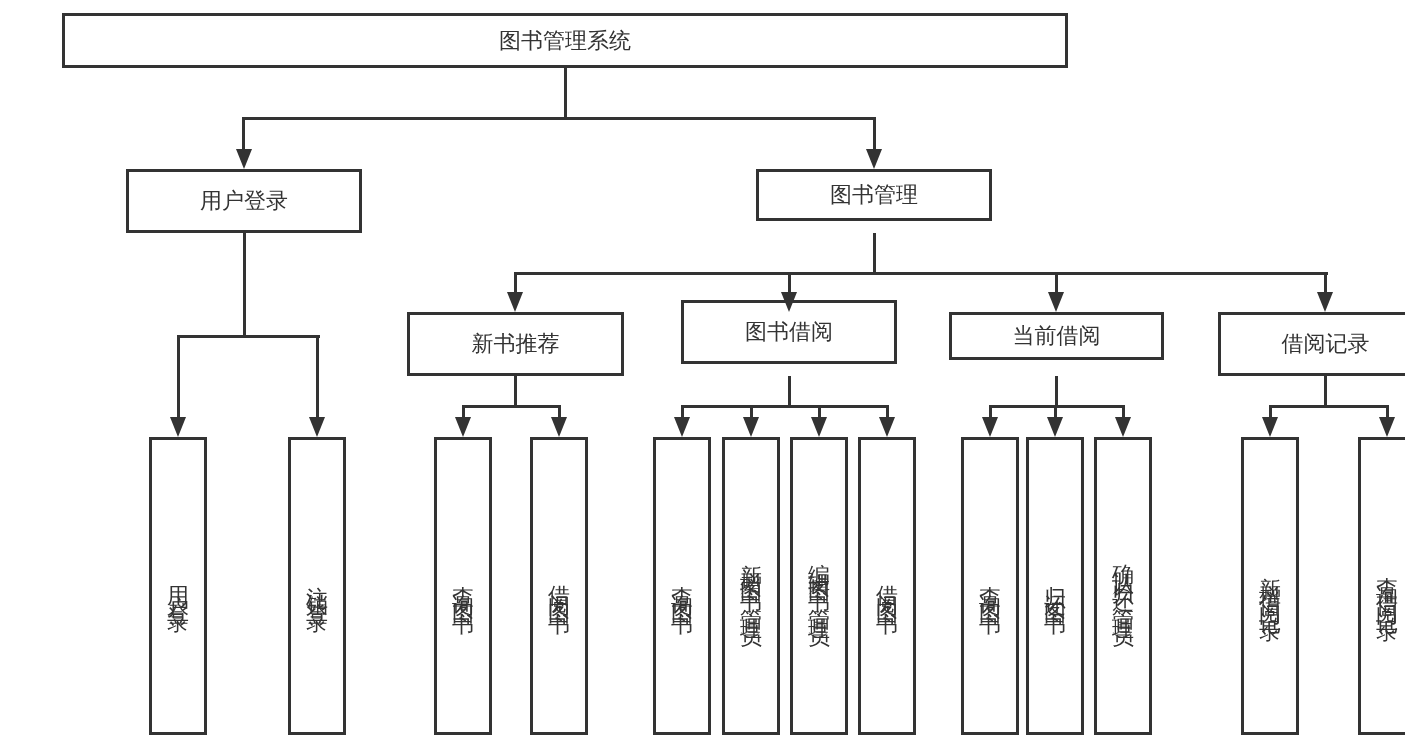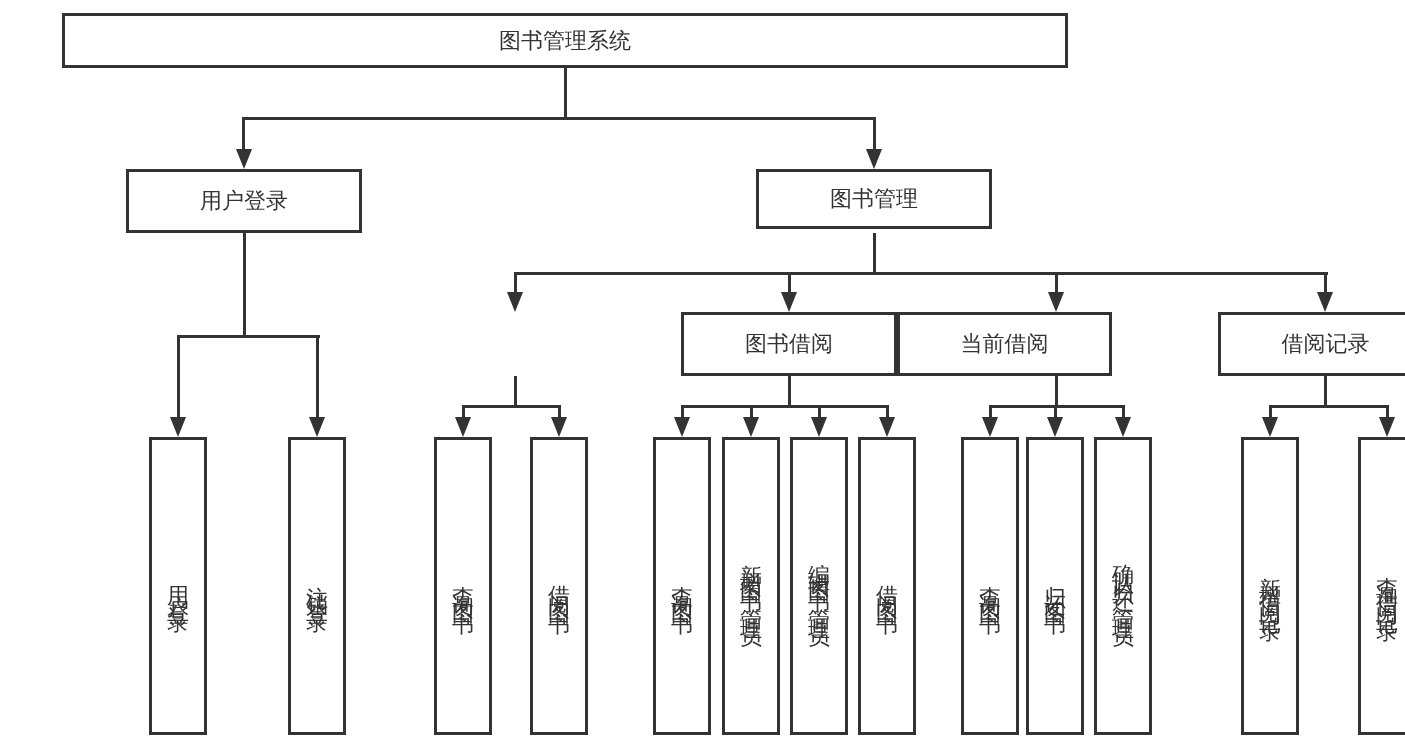--- a/index.html
+++ b/index.html
@@ -60,28 +60,31 @@
 
 <div class="canvas">
 
   <div class="node" style="left:18px;top:13px;width:1006px;height:55px">
     <span>图书管理系统</span>
   </div>
 
   <div class="node" style="left:82px;top:169px;width:236px;height:64px">
     <span>用户登录</span>
   </div>
-  <div class="node" style="left:712px;top:169px;width:236px;height:60px">
+  <div class="node" style="left:712px;top:169px;width:236px;height:52px">
     <span>图书管理</span>
   </div>
 
-  <div class="node" style="left:637px;top:312px;width:216px;height:64px">
+  <div class="node" style="left:363px;top:312px;width:217px;height:64px">
+    <span>新书推荐</span>
+  </div>
+  <div class="node" style="left:637px;top:300px;width:216px;height:64px">
     <span>图书借阅</span>
   </div>
-  <div class="node" style="left:853px;top:312px;width:215px;height:64px">
+  <div class="node" style="left:905px;top:312px;width:215px;height:48px">
     <span>当前借阅</span>
   </div>
   <div class="node" style="left:1174px;top:312px;width:215px;height:64px">
     <span>借阅记录</span>
   </div>
 
   <div class="node leaf" style="left:105px;top:437px;width:58px;height:298px">
     <span>用户登录</span>
   </div>
   <div class="node leaf" style="left:244px;top:437px;width:58px;height:298px">

